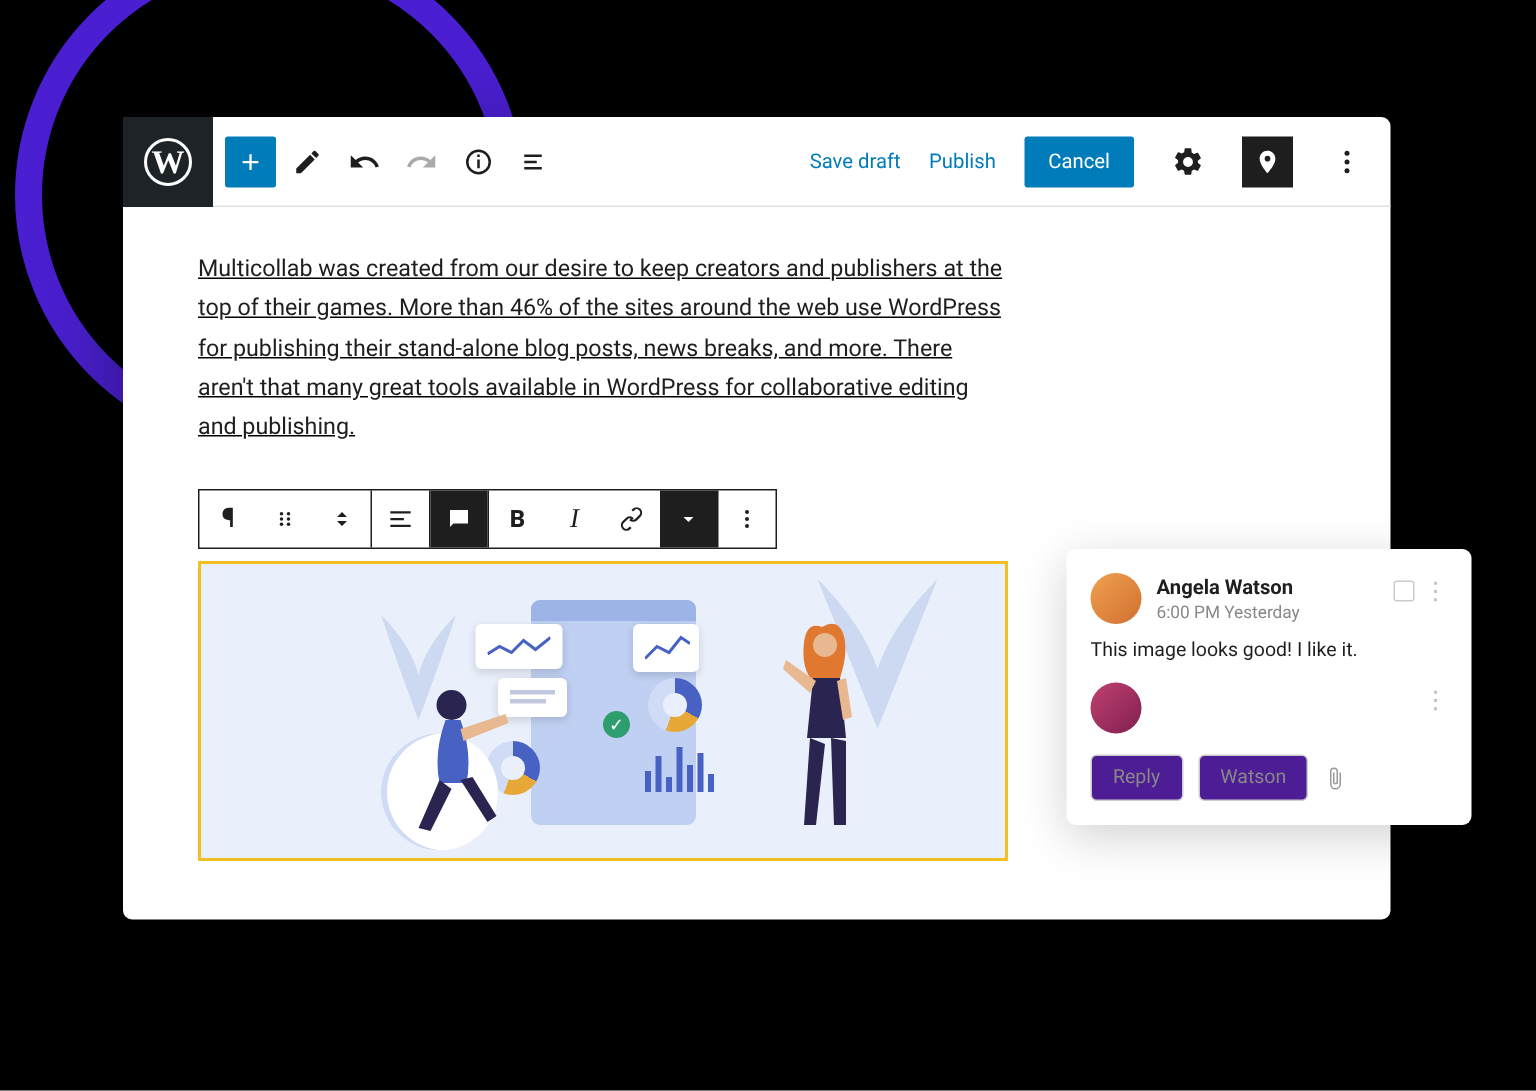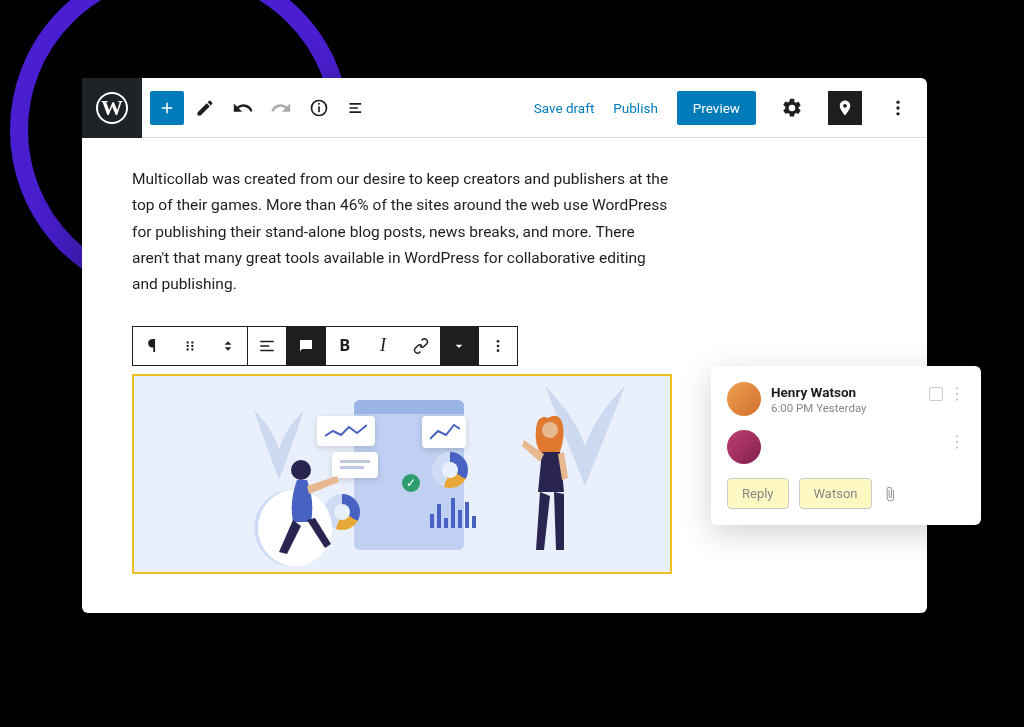--- a/index.html
+++ b/index.html
@@ -107,21 +107,21 @@
 }
 .gear-btn, .pin-btn, .dots-btn {
   width: 34px;
   height: 34px;
   display: flex;
   align-items: center;
   justify-content: center;
   cursor: pointer;
 }
 .pin-btn { background: #1e1e1e; color: #fff; }
-.body-area { flex: 1; padding: 28px 80px 20px 50px; position: relative; }
+.body-area { flex: 1; padding: 28px 80px 20px 50px; position: relative; text-decoration: underline; }
 .para {
   font-size: 15.5px;
   line-height: 1.7;
   color: #1e1e1e;
   max-width: 540px;
 }
 .block-toolbar {
   margin-top: 28px;
   display: inline-flex;
   border: 1px solid #1e1e1e;
@@ -215,21 +215,21 @@
   color: #999;
   margin-top: 8px;
 }
 .reply-row { display:flex; gap:10px; align-items:center; margin-top:12px; }
 .reply-btn, .cancel-btn {
   border: 1px solid #ccc;
   color: #888;
   font-size: 13px;
   padding: 7px 14px;
   border-radius: 4px;
-  background: #fef9c3;
+  background: #4c1d95;
   cursor: pointer;
 }
 .attach-btn { color:#999; cursor:pointer; }
 svg { display:block; }
 </style>
 </head>
 <body>
 
 <div class="circle-bg"></div>
 
@@ -271,21 +271,21 @@
       <div class="tool-btn">
         <svg width="20" height="20" viewBox="0 0 24 24">
             <path fill="currentColor" d="M3 6h14v2H3zM3 11h10v2H3zM3 16h14v2H3z"></path>
           </svg>
       </div>
     </div>
     <div class="spacer"></div>
     <div class="right-tools">
       <span class="link-btn">Save draft</span>
       <span class="link-btn">Publish</span>
-      <span class="publish-btn">Preview</span>
+      <span class="publish-btn">Cancel</span>
       <div class="gear-btn">
         <svg width="22" height="22" viewBox="0 0 24 24">
             <path fill="#1e1e1e" d="M19.14 12.94c.04-.3.06-.61.06-.94 0-.32-.02-.64-.07-.94l2.03-1.58a.5.5 0 0 0 .12-.64l-1.92-3.32a.5.5 0 0 0-.61-.22l-2.39.96a7.03 7.03 0 0 0-1.62-.94l-.36-2.54A.5.5 0 0 0 13.9 2h-3.84a.5.5 0 0 0-.49.42L9.2 4.96c-.58.24-1.12.56-1.62.94l-2.39-.96a.5.5 0 0 0-.61.22L2.66 8.48a.5.5 0 0 0 .12.64l2.03 1.58c-.05.3-.07.62-.07.94 0 .33.02.64.06.94l-2.03 1.58a.5.5 0 0 0-.12.64l1.92 3.32c.14.24.42.34.61.22l2.39-.96c.5.38 1.04.7 1.62.94l.36 2.54c.4.24.25.42.5.42h3.84c.25 0 .46-.18.49-.42l.36-2.54c.58-.24 1.12-.56 1.62-.94l2.39.96c.19.12.47.02.61-.22l1.92-3.32a.5.5 0 0 0-.12-.64l-2.03-1.58zM12 15.6A3.6 3.6 0 1 1 12 8.4a3.6 3.6 0 0 1 0 7.2z"></path>
           </svg>
       </div>
       <div class="pin-btn">
         <svg width="18" height="18" viewBox="0 0 24 24">
             <path fill="#fff" d="M12 2C8.13 2 5 5.13 5 9c0 5.25 7 13 7 13s7-7.75 7-13c0-3.87-3.13-7-7-7zm0 9.5a2.5 2.5 0 1 1 0-5 2.5 2.5 0 0 1 0 5z"></path>
           </svg>
       </div>
@@ -426,28 +426,29 @@
         </div>
       </div>
     </div>
   </div>
 
   <div class="comment-box">
     <div class="comment">
       <div class="com-head">
         <div class="avatar av1"></div>
         <div>
-          <div class="com-name">Henry Watson</div>
+          <div class="com-name">Angela Watson</div>
           <div class="com-time">6:00 PM Yesterday</div>
         </div>
         <div class="com-actions">
           <div class="checkbox"></div>
           <div class="dots-v">⋮</div>
         </div>
       </div>
+      <div class="com-body">This image looks good! I like it.</div>
     </div>
 
     <div class="comment">
       <div class="com-head">
         <div class="avatar av2"></div>
         <div class="com-actions">
           <div class="dots-v">⋮</div>
         </div>
       </div>
     </div>

